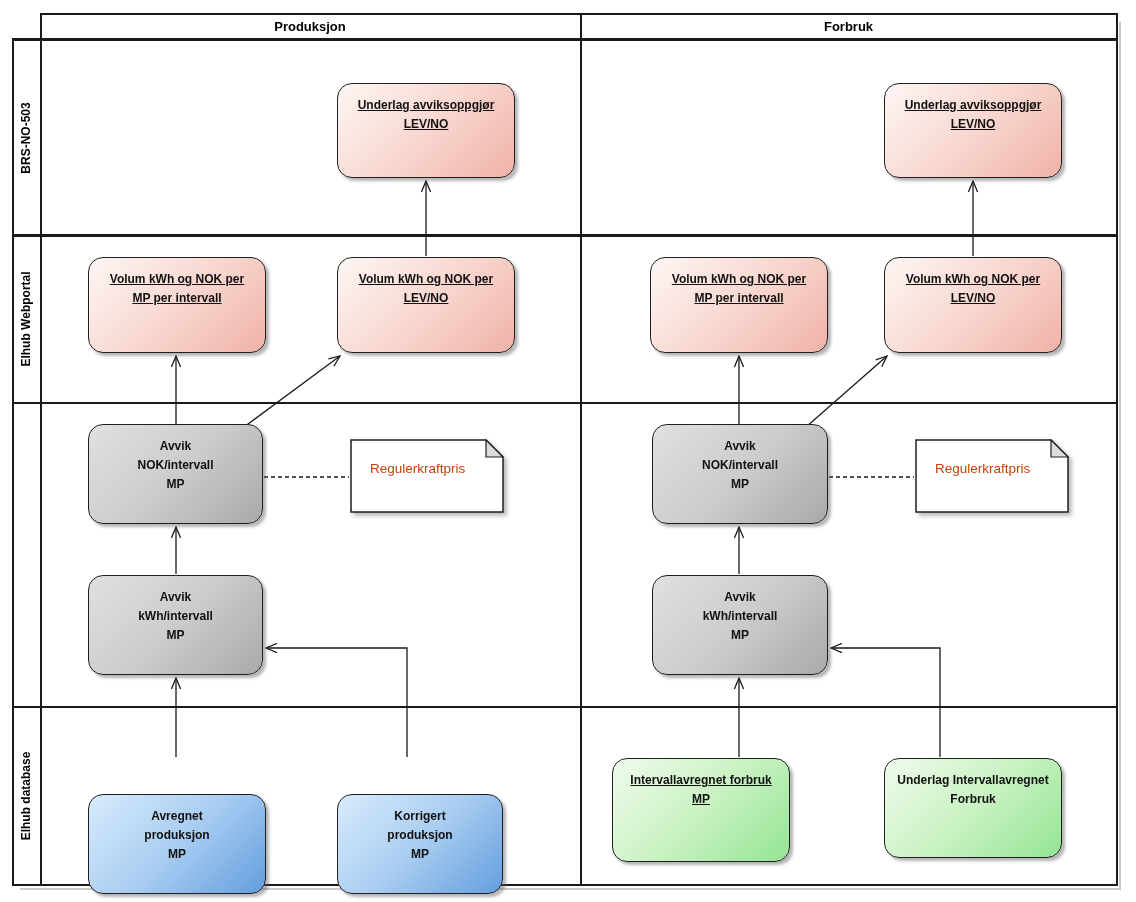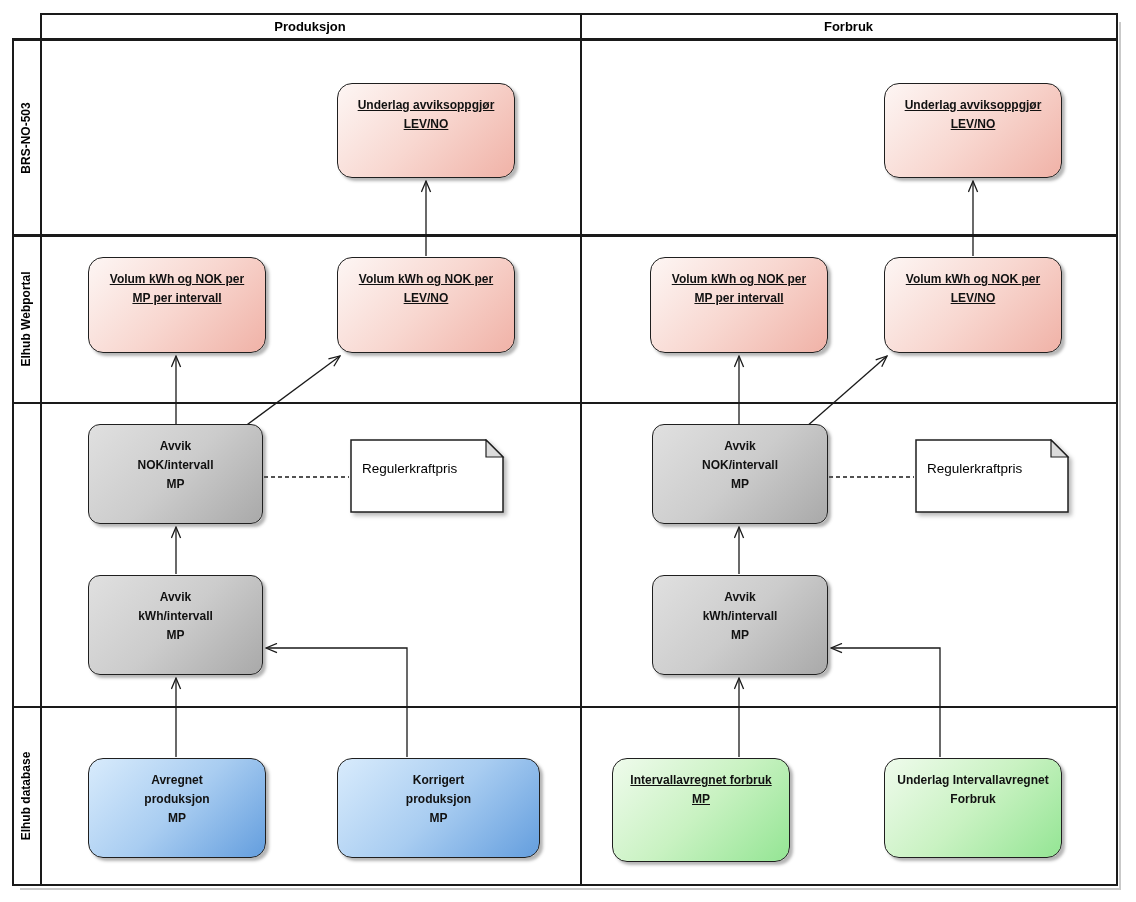--- a/index.html
+++ b/index.html
@@ -19,29 +19,29 @@
   .lane-cell span{
     transform:rotate(-90deg);white-space:nowrap;font-size:12px;font-weight:bold;color:#000;
   }
   .node{
     position:absolute;border:1.6px solid #1f1f1f;border-radius:15px;
     box-shadow:3px 3px 3px rgba(90,90,90,0.45);
     display:block;text-align:center;font-size:12px;font-weight:bold;line-height:19px;
     padding-top:12px;box-sizing:border-box;white-space:nowrap;
   }
   .node.pink{background:linear-gradient(135deg,#fdf6f4 0%,#f8d7d0 50%,#f0b2a7 100%);text-decoration:underline;}
-  .node.gray{background:linear-gradient(135deg,#e0e0e0 0%,#cccccc 50%,#a9a9a9 100%);border-radius:12px;}
-  .node.blue{background:linear-gradient(135deg,#d8ebfc 0%,#a9cdf1 50%,#649ede 100%);}
+  .node.gray{background:linear-gradient(135deg,#e0e0e0 0%,#cccccc 50%,#a9a9a9 100%);}
+  .node.blue{background:linear-gradient(135deg,#d8ebfc 0%,#a9cdf1 50%,#649ede 100%);margin-top:36px;}
   .node.green{background:linear-gradient(135deg,#effbec 0%,#c9f2c2 50%,#94e594 100%);}
   .note{
     position:absolute;box-sizing:border-box;
   }
   .note svg{position:absolute;left:0;top:0;filter:drop-shadow(3px 3px 2px rgba(0,0,0,0.28));}
   .note .note-text{
-    position:absolute;left:12px;top:22px;font-size:13.5px;font-weight:normal;color:#000000;white-space:nowrap;
+    position:absolute;left:20px;top:22px;font-size:13.5px;font-weight:normal;color:#c2410c;white-space:nowrap;
   }
   #edges{position:absolute;left:0;top:0;pointer-events:none;}
 </style>
 </head>
 <body>
 
 <div id="canvas">
 
   <div class="gridline" style="left:40px;top:13px;width:1077px;height:1.5px;"></div>
   <div class="gridline" style="left:12px;top:38px;width:1105px;height:3px;"></div>
@@ -145,21 +145,21 @@
       <div class="node gray" style="left: 652px; top: 575px; width: 176px; height: 100px;">
         <div>Avvik</div>
         <div>kWh/intervall</div>
         <div>MP</div>
       </div>
       <div class="node blue" style="left: 88px; top: 758px; width: 178px; height: 100px;">
         <div>Avregnet</div>
         <div>produksjon</div>
         <div>MP</div>
       </div>
-      <div class="node blue" style="left: 337px; top: 758px; width: 203px; height: 100px;">
+      <div class="node blue" style="left: 337px; top: 758px; width: 166px; height: 100px;">
         <div>Korrigert</div>
         <div>produksjon</div>
         <div>MP</div>
       </div>
       <div class="node green" style="left: 612px; top: 758px; width: 178px; height: 104px; text-decoration: underline;">
         <div>Intervallavregnet forbruk</div>
         <div>MP</div>
       </div>
       <div class="node green" style="left: 884px; top: 758px; width: 178px; height: 100px;">
         <div>Underlag Intervallavregnet</div>

